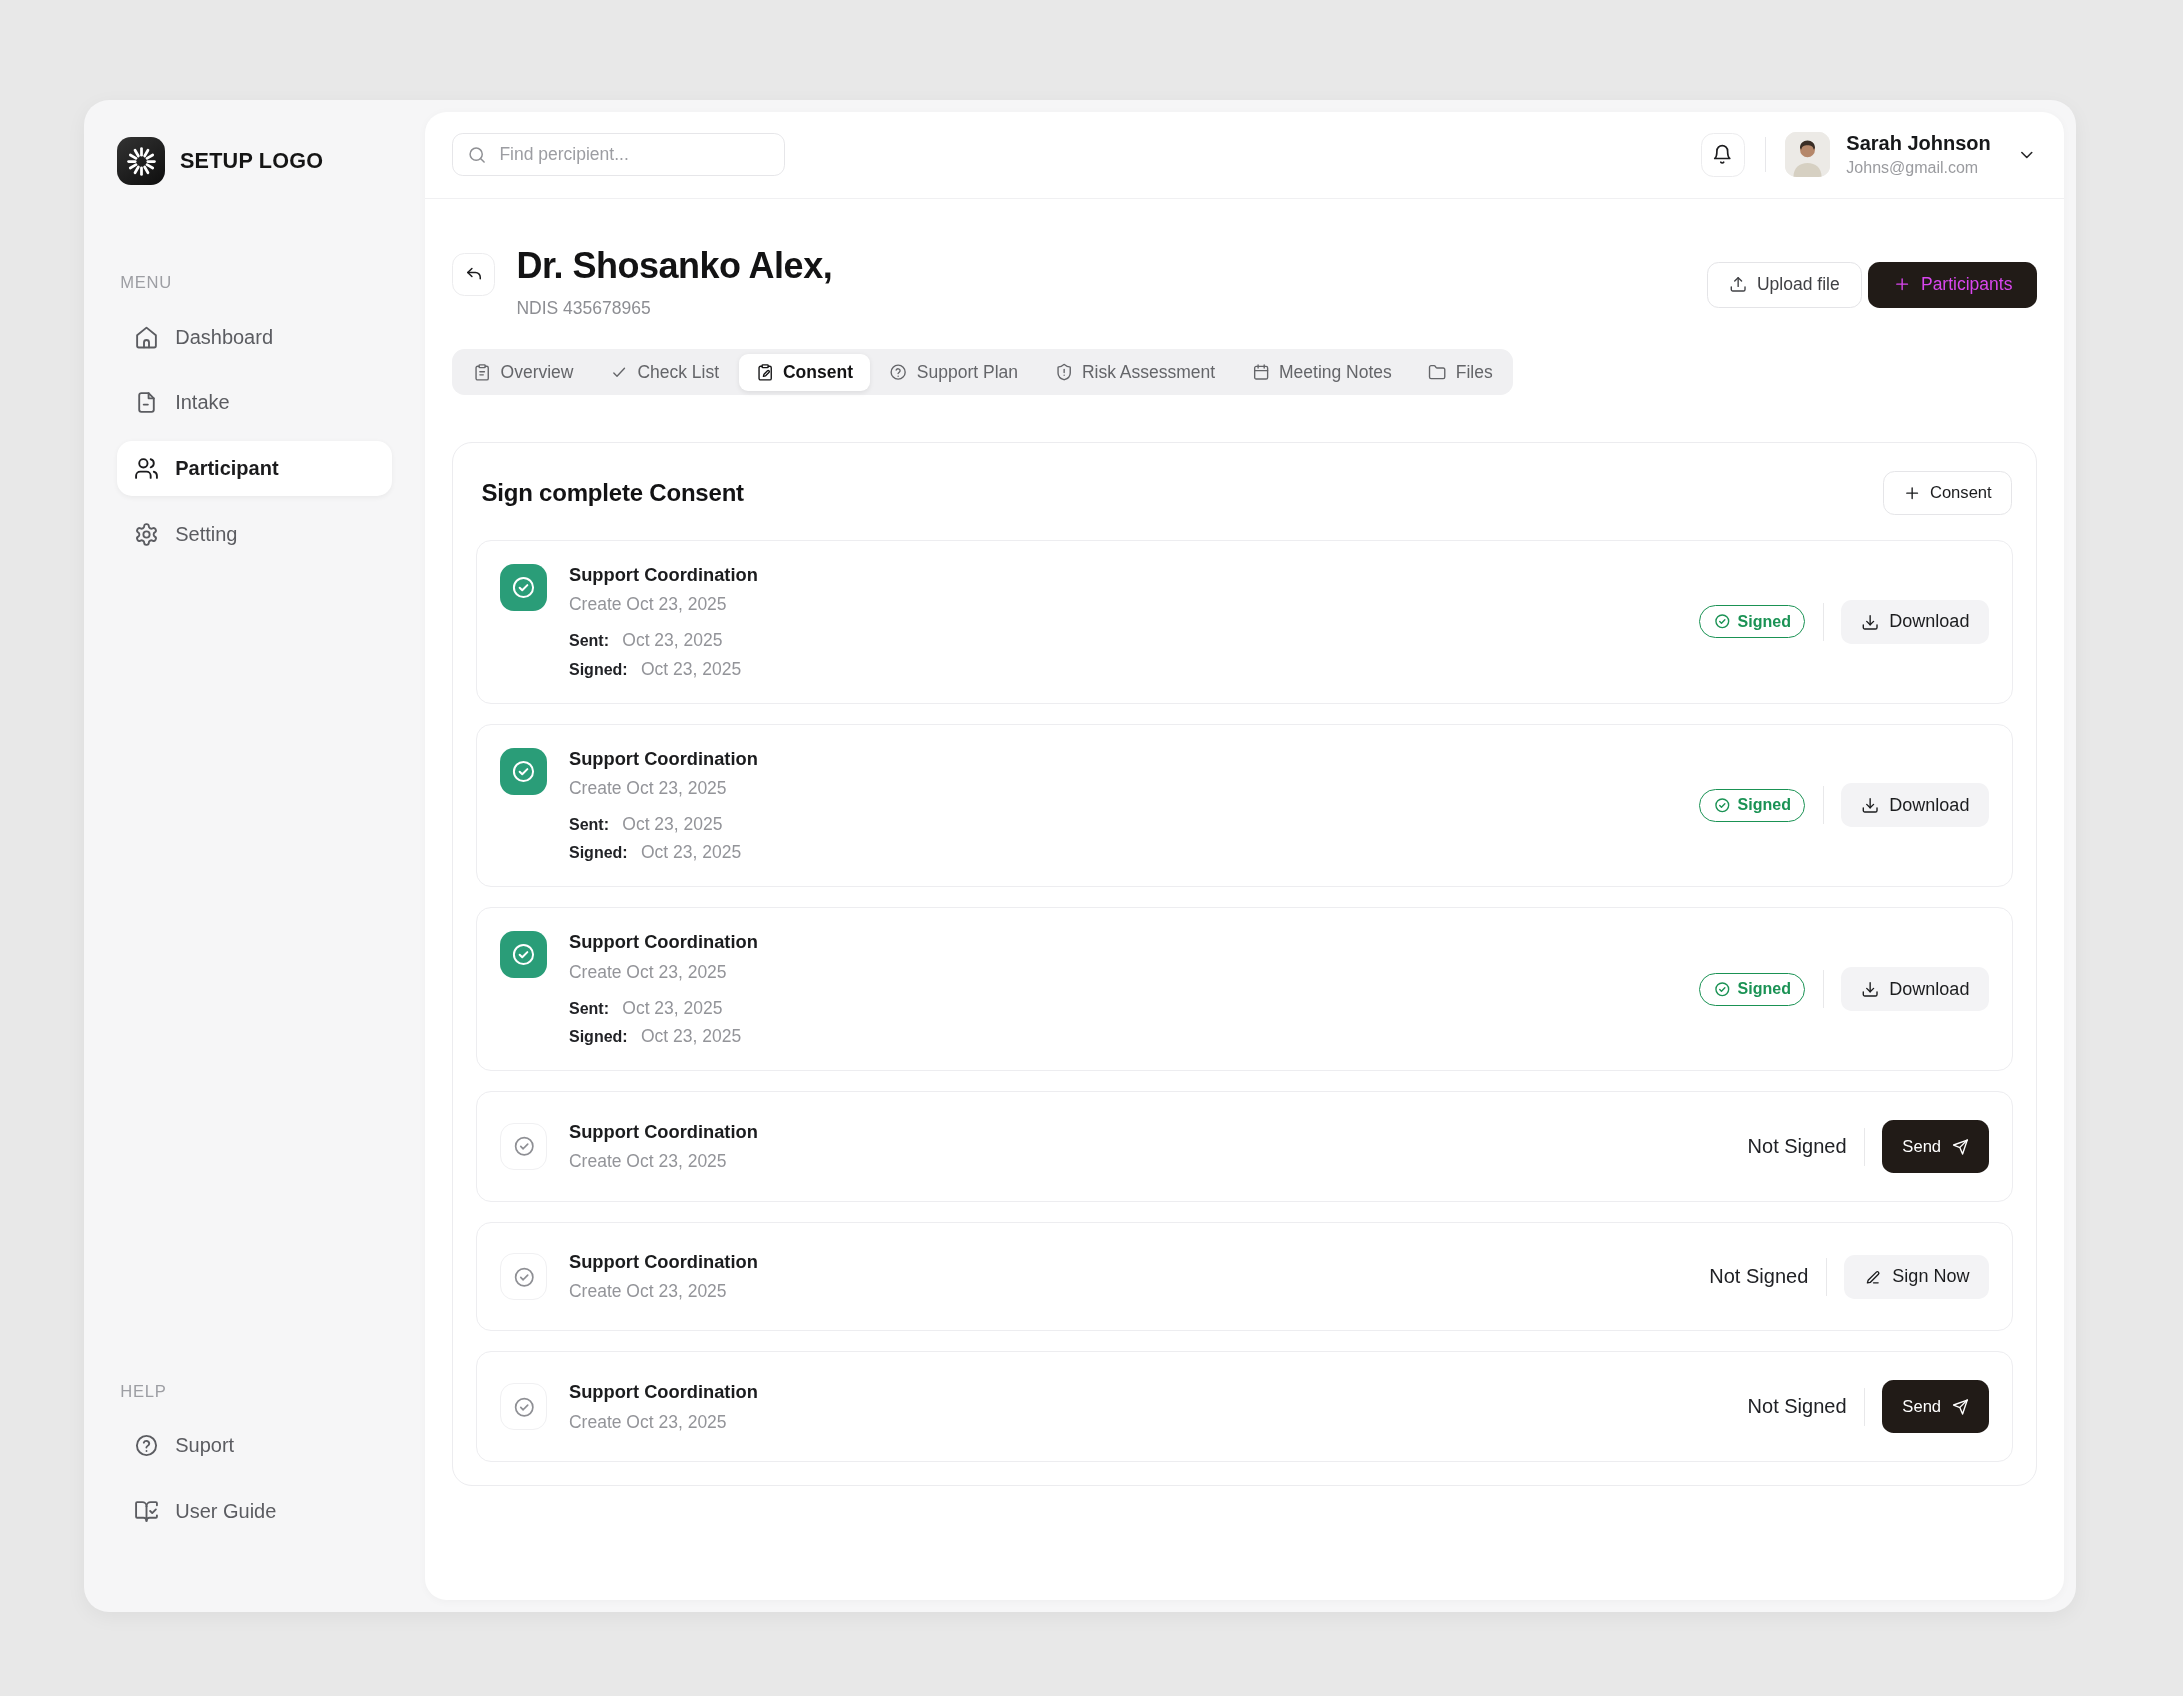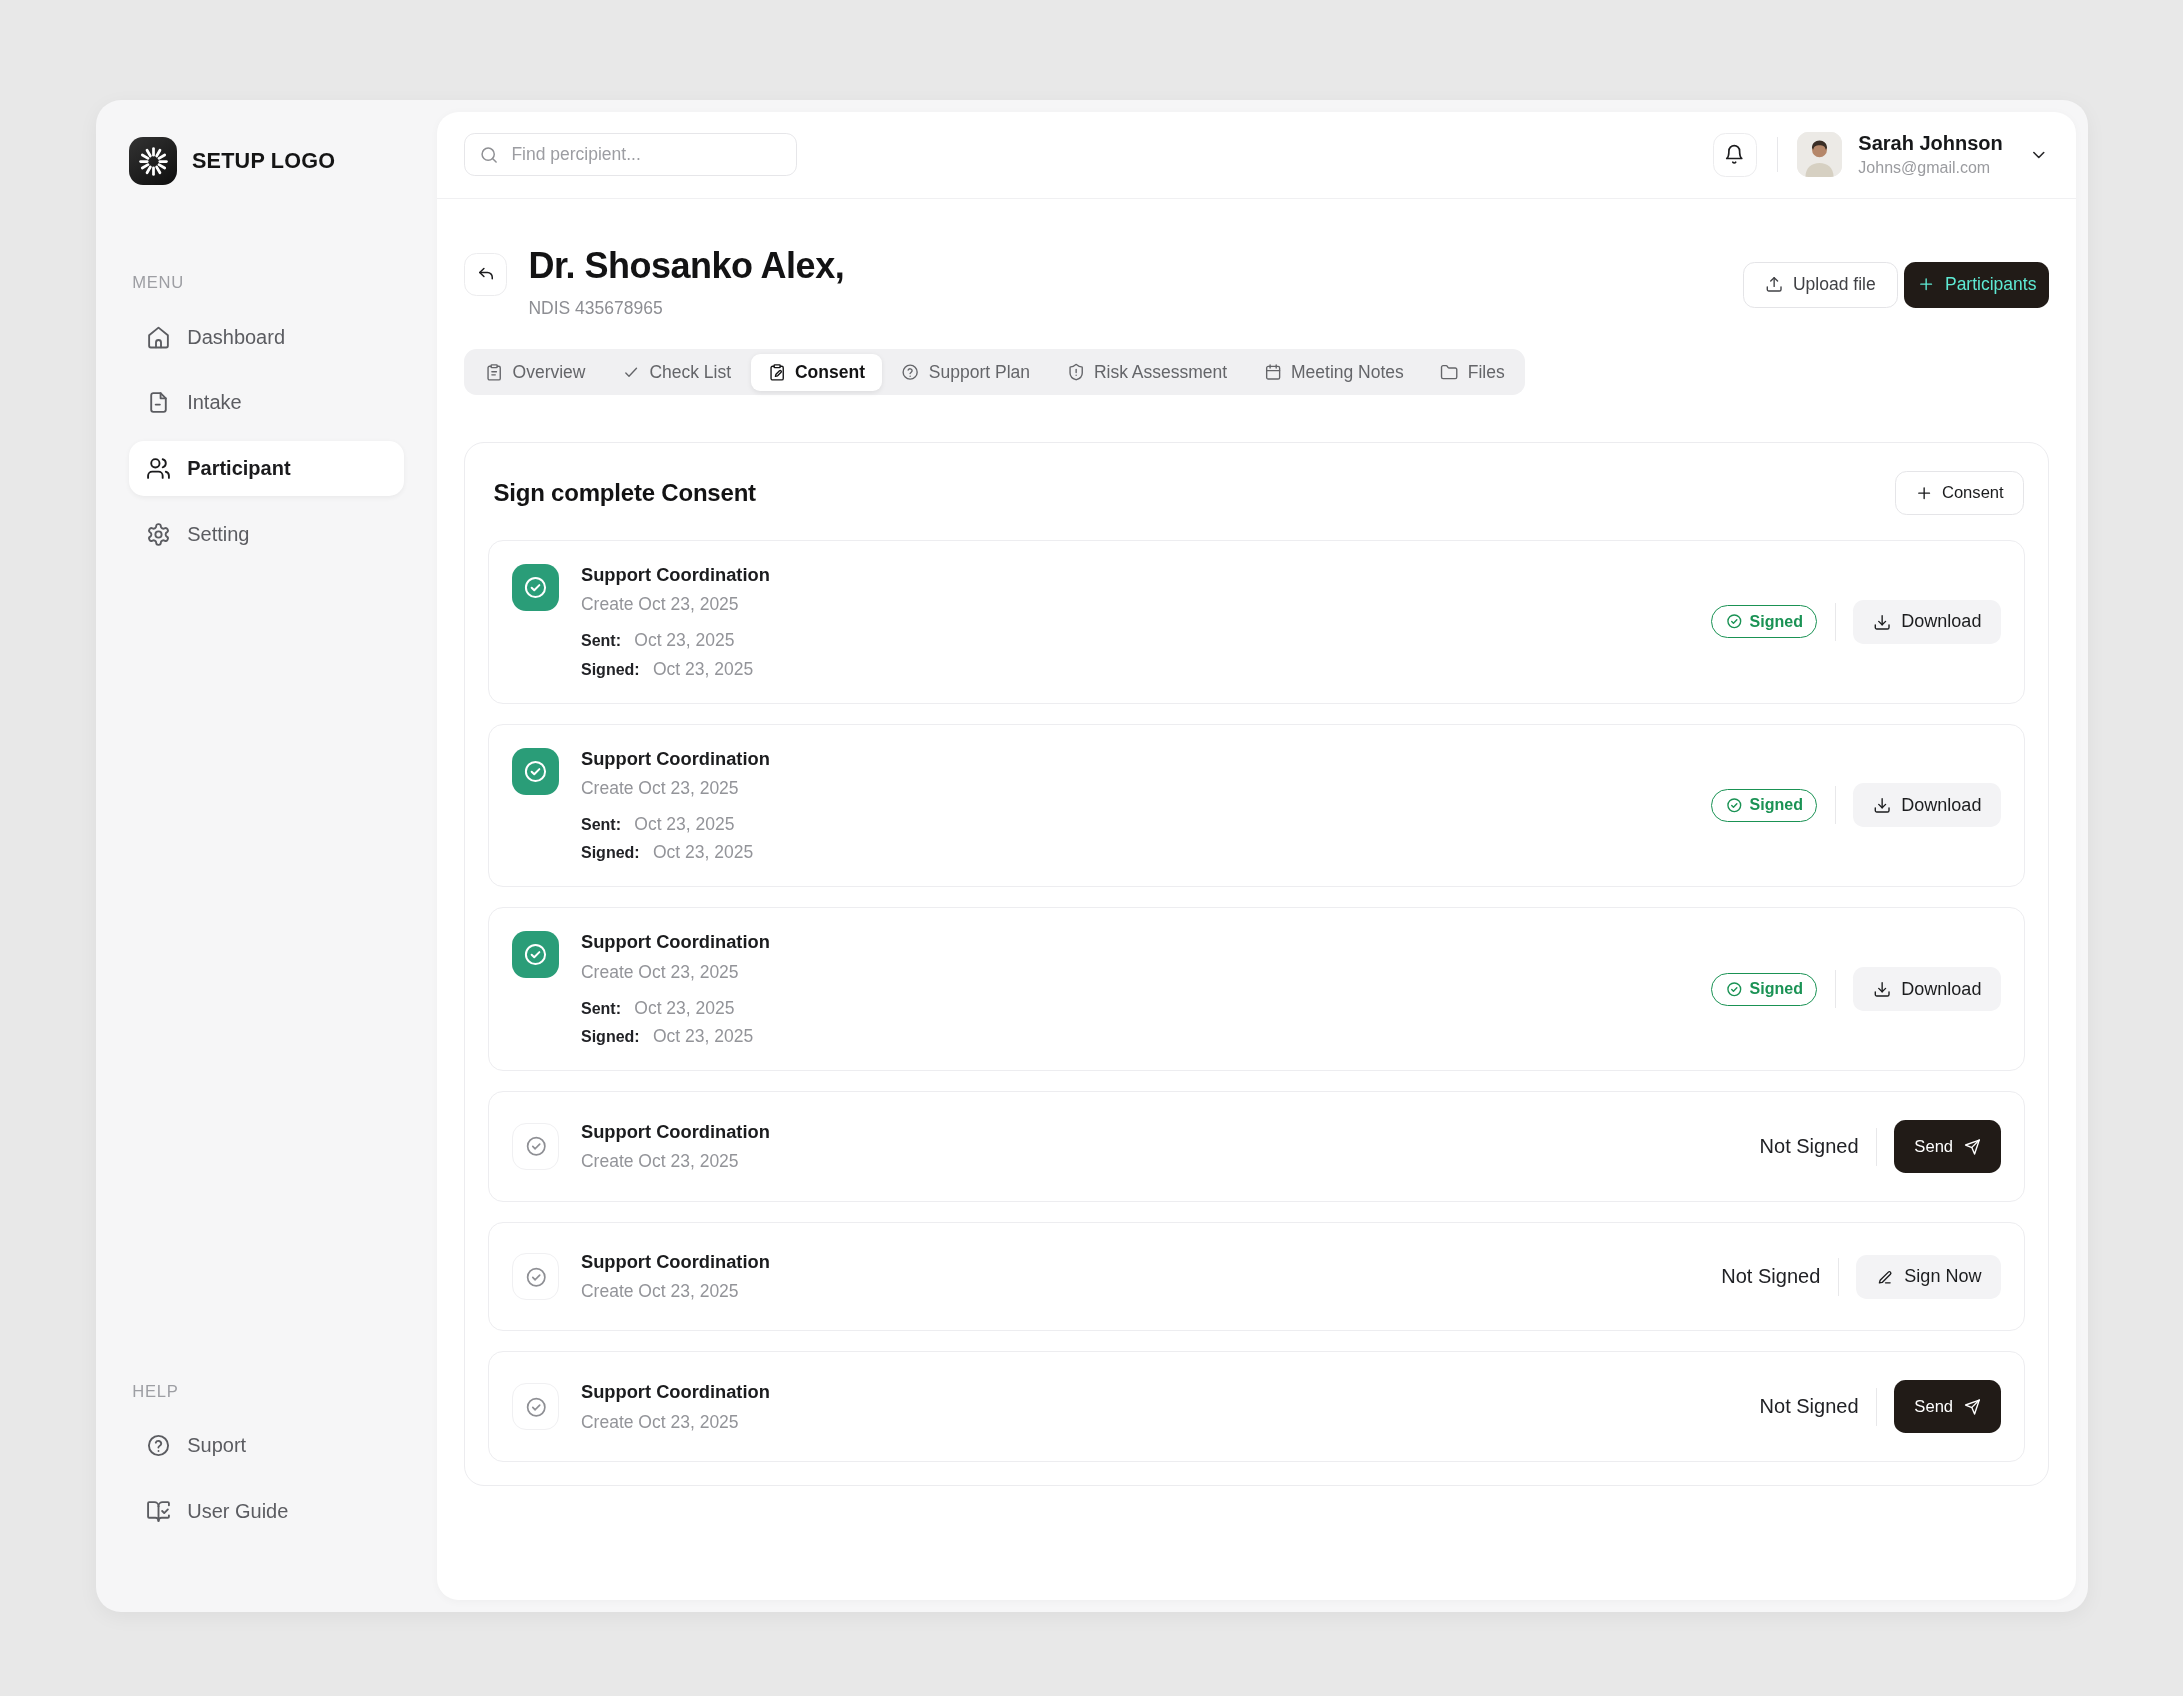--- a/index.html
+++ b/index.html
@@ -6,21 +6,21 @@
   html,body { margin:0; padding:0; }
   body {
     width:2183px; height:1697px;
     background:#e8e8e8;
     font-family:"Liberation Sans", sans-serif;
     color:#1a1a1b;
     position:relative;
     --green:#2a9d78; --badge-green:#1a9254; --dark:#211b17;
   }
   .app {
-    position:absolute; left:96px; top:100px;
+    position:absolute; left:84px; top:100px;
     width:1992px; height:1512px;
     background:#f6f6f7; border-radius:25px;
     display:flex; overflow:hidden;
     box-shadow:0 5px 20px rgba(0,0,0,.05);
   }
   
   .sidebar {
     flex:0 0 341px; width:341px;
     padding:37px 33px 73px 33px;
     display:flex; flex-direction:column;
@@ -103,21 +103,21 @@
   .ndis { margin-top:14px; font-size:17.5px; color:#8d8e93; }
   .head-actions { margin-left:auto; display:flex; gap:6px; margin-top:15px; }
   .btn {
     display:inline-flex; align-items:center; justify-content:center; gap:10px;
     border:none; border-radius:11.6px; cursor:pointer;
     font-family:inherit; font-size:17.5px; white-space:nowrap;
   }
   .btn .icon { display:flex; }
   .btn .icon svg { width:18.3px; height:18.3px; }
   .btn-outline { background:#fff; border:0.8px solid #e4e4e7; color:#404145; height:46px; padding:0 21px; }
-  .btn-dark { background:var(--dark); color:#5eead4; height:46px; padding:0 13px; }
+  .btn-dark { background:var(--dark); color:#d946ef; height:46px; padding:0 25px; }
   
   .tabs {
     display:inline-flex; align-self:flex-start; gap:3.3px;
     margin:30px 27px 0 27.4px; background:#f0f0f2;
     border-radius:12.5px; padding:4.2px;
   }
   .tab {
     display:flex; align-items:center; gap:9.1px;
     height:37px; padding:0 16.6px; border-radius:9.1px;
     font-size:17.5px; color:#646569; cursor:pointer; white-space:nowrap;

